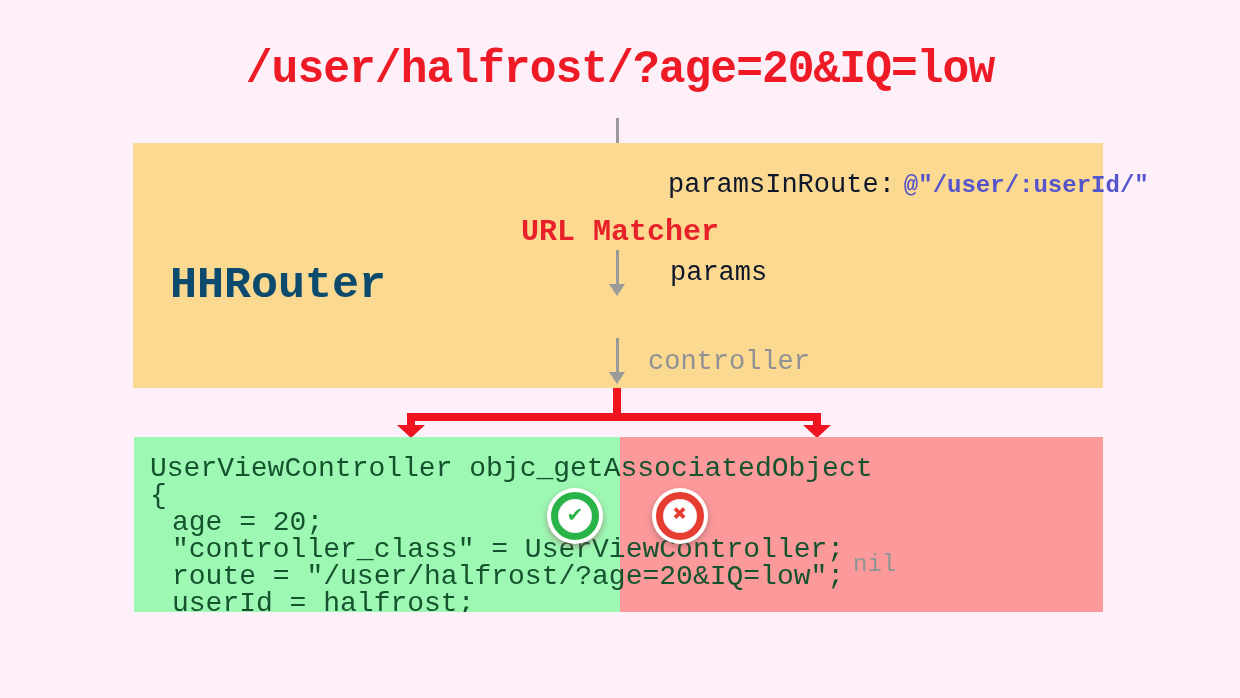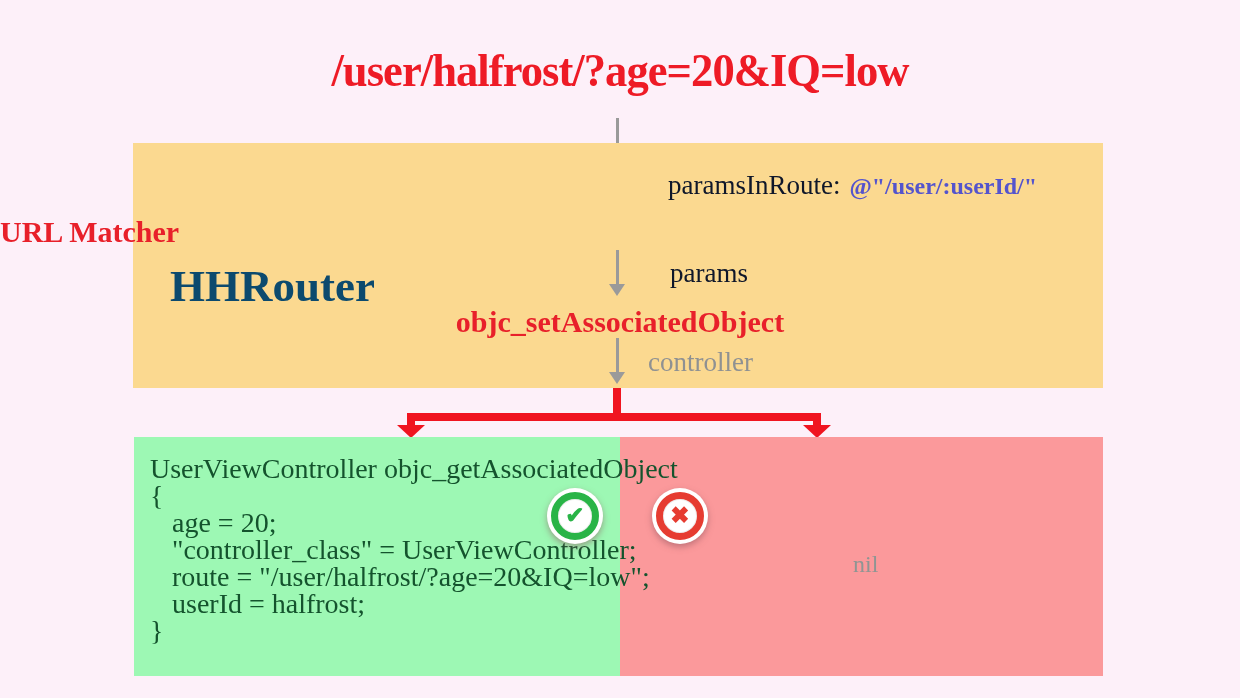--- a/index.html
+++ b/index.html
@@ -1,19 +1,19 @@
 <!DOCTYPE html>
 <html><head>
 <meta charset="utf-8">
 <style>
   html,body{margin:0;padding:0;background:#fdf0f9;}
   .stage{
-    position:relative;width:1240px;height:698px;overflow:hidden;
+    position:relative;width:1240px;height:612px;overflow:hidden;
     background:#fdf0f9;
-    font-family:Liberation Serif, serif;
+    font-family:Liberation Mono, monospace;
   }
   .abs{position:absolute;}
 
   
   .title{
     left:0;top:44px;width:1240px;text-align:center;
     color:#ee1b26;font-size:46px;font-weight:bold;letter-spacing:-1px;
     transform:scaleX(.97);
   }
 
@@ -21,21 +21,21 @@
   .garrow{display:flex;flex-direction:column;align-items:center;width:16px;}
   .g-shaft{width:3px;background:#9a9a9a;}
   .g-head{width:0;height:0;border-left:8px solid transparent;border-right:8px solid transparent;border-top:12px solid #9a9a9a;}
 
   
   .router-box{left:133px;top:143px;width:970px;height:245px;background:#fbd990;}
   .hh-label{left:170px;top:240px;color:#0c4a6e;font-size:45px;font-weight:bold;margin-top:20px;}
   .pline{left:668px;top:170px;white-space:nowrap;}
   .pline .lbl{color:#0f172a;font-size:27px;}
   .pline .val{color:#5454cd;font-size:24px;font-weight:bold;margin-left:9px;}
-  .url-matcher{left:0;top:215px;width:1240px;text-align:left;color:#e8202a;font-size:30px;font-weight:bold;}
+  .url-matcher{left:0;top:215px;width:1240px;text-align:center;color:#e8202a;font-size:30px;font-weight:bold;}
   .params-lbl{left:670px;top:258px;color:#0f172a;font-size:27px;}
   .set-assoc{left:0;top:305px;width:1240px;text-align:center;color:#e8202a;font-size:30px;font-weight:bold;}
   .controller-lbl{left:648px;top:347px;color:#8f9192;font-size:27px;}
 
   
   .rc{background:#f01420;}
   .rc-stem{left:613px;top:388px;width:8px;height:29px;}
   .rc-hbar{left:407px;top:413px;width:414px;height:8px;}
   .rc-ldrop{left:407px;top:413px;width:8px;height:14px;}
   .rc-rdrop{left:813px;top:413px;width:8px;height:14px;}
@@ -90,21 +90,20 @@
 
   <div class="abs url-matcher">URL Matcher</div>
 
   <div class="abs garrow" style="left:609px;top:250px;">
     <div class="g-shaft" style="height:34px;"></div>
     <div class="g-head"></div>
   </div>
 
   <div class="abs params-lbl">params</div>
 
-  <div class="abs set-assoc">objc_setAssociatedObject</div>
 
   <div class="abs garrow" style="left:609px;top:338px;">
     <div class="g-shaft" style="height:34px;"></div>
     <div class="g-head"></div>
   </div>
 
   <div class="abs controller-lbl">controller</div>
 
   <div class="abs rc rc-stem"></div>
   <div class="abs rc rc-hbar"></div>

